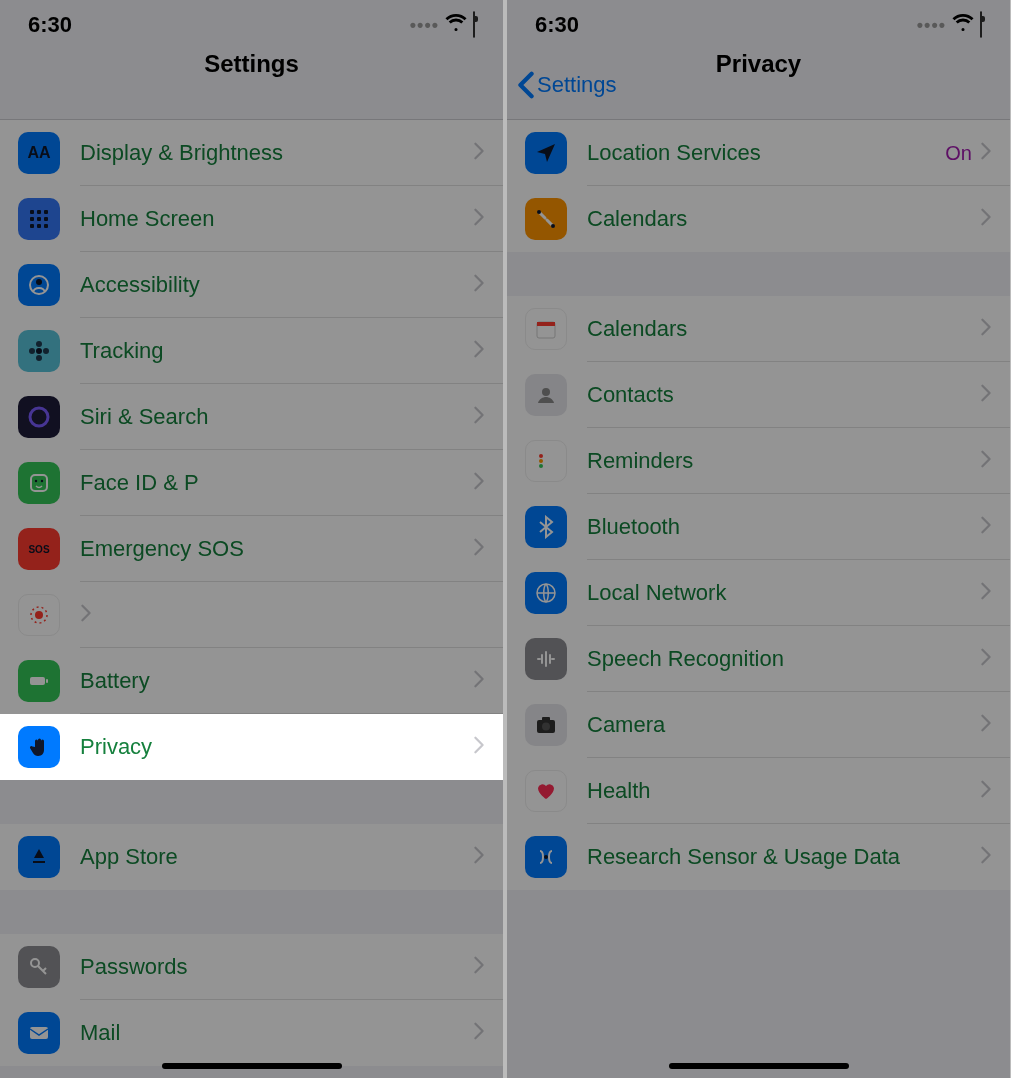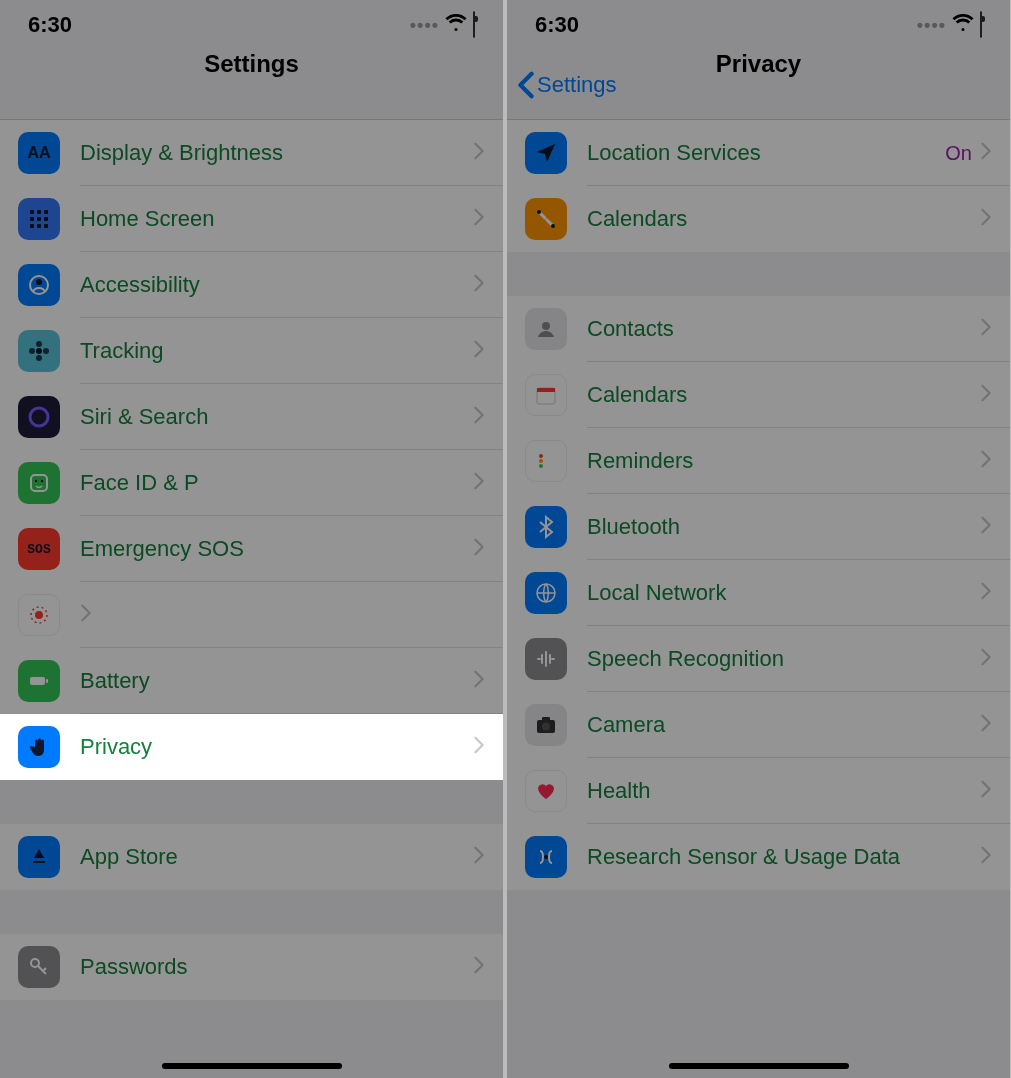--- a/index.html
+++ b/index.html
@@ -93,21 +93,21 @@
   .bg-purple { background:#1e1c3a; }
   .bg-green  { background:#34c759; }
   .bg-red    { background:#ff3b30; }
   .bg-white  { background:#fff; color:#333; border:1px solid #eee; }
   .bg-gray   { background:#8e8e93; }
   .bg-teal   { background:#59c3d9; }
   .bg-yellow { background:#ff9500; }
   .bg-lightgray { background:#e5e5ea; }
   
   .icon-text { font-size:16px; }
-  .icon-text.small { font-size:13px;font-family:Liberation Mono, monospace; }
+  .icon-text.small { font-size:10px; }
 </style>
 </head>
 <body>
 
 <div class="phone">
   <div class="dim-overlay"></div>
   <div class="statusbar">
     <span>6:30</span>
     <div class="status-right">
       <span class="dots">••••</span>
@@ -281,20 +281,32 @@
             <svg viewBox="0 0 24 24" fill="currentColor">
               <circle cx="8" cy="8" r="4" fill="none" stroke="white" stroke-width="2"></circle>
               <path d="M11 11l8 8M16 16l3-3" stroke="white" stroke-width="2"></path>
             </svg>
           </div>
           <span class="label">Passwords</span>
           <span class="chev"><svg viewBox="0 0 12 20" fill="none" stroke="#c7c7cc" stroke-width="2.5" stroke-linecap="round" stroke-linejoin="round">
               <polyline points="2,2 10,10 2,18"></polyline>
             </svg></span>
           <div class="sep"></div>
+        </div>
+        <div class="row">
+          <div class="icon bg-blue">
+            <svg viewBox="0 0 24 24" fill="currentColor">
+              <rect x="3" y="6" width="18" height="12" rx="2" fill="white"></rect>
+              <path d="M3 8l9 6 9-6" stroke="#007aff" stroke-width="1.5" fill="none"></path>
+            </svg>
+          </div>
+          <span class="label">Mail</span>
+          <span class="chev"><svg viewBox="0 0 12 20" fill="none" stroke="#c7c7cc" stroke-width="2.5" stroke-linecap="round" stroke-linejoin="round">
+              <polyline points="2,2 10,10 2,18"></polyline>
+            </svg></span>
         </div>
       </div>
     </div>
   <div class="home-indicator"></div>
 </div>
 
 <div class="phone">
   <div class="dim-overlay"></div>
   <div class="statusbar">
     <span>6:30</span>
@@ -342,40 +354,40 @@
           </div>
           <span class="label">Calendars</span>
           <span class="chev"><svg viewBox="0 0 12 20" fill="none" stroke="#c7c7cc" stroke-width="2.5" stroke-linecap="round" stroke-linejoin="round">
               <polyline points="2,2 10,10 2,18"></polyline>
             </svg></span>
         </div>
       </div>
       <div class="group-spacer"></div>
       <div class="list">
         <div class="row">
+          <div class="icon bg-white">
+            <svg viewBox="0 0 24 24" fill="currentColor">
+              <rect x="3" y="5" width="18" height="16" rx="2" fill="#fff" stroke="#ccc"></rect>
+              <rect x="3" y="5" width="18" height="4" fill="#ff3b30"></rect>
+            </svg>
+          </div>
+          <span class="label">Calendars</span>
+          <span class="chev"><svg viewBox="0 0 12 20" fill="none" stroke="#c7c7cc" stroke-width="2.5" stroke-linecap="round" stroke-linejoin="round">
+              <polyline points="2,2 10,10 2,18"></polyline>
+            </svg></span>
+          <div class="sep"></div>
+        </div>
+        <div class="row">
           <div class="icon bg-lightgray">
             <svg viewBox="0 0 24 24" fill="currentColor">
               <circle cx="12" cy="9" r="4" fill="#888"></circle>
               <path d="M4 20c1-4 5-6 8-6s7 2 8 6" fill="#888"></path>
             </svg>
           </div>
           <span class="label">Contacts</span>
-          <span class="chev"><svg viewBox="0 0 12 20" fill="none" stroke="#c7c7cc" stroke-width="2.5" stroke-linecap="round" stroke-linejoin="round">
-              <polyline points="2,2 10,10 2,18"></polyline>
-            </svg></span>
-          <div class="sep"></div>
-        </div>
-        <div class="row">
-          <div class="icon bg-white">
-            <svg viewBox="0 0 24 24" fill="currentColor">
-              <rect x="3" y="5" width="18" height="16" rx="2" fill="#fff" stroke="#ccc"></rect>
-              <rect x="3" y="5" width="18" height="4" fill="#ff3b30"></rect>
-            </svg>
-          </div>
-          <span class="label">Calendars</span>
           <span class="chev"><svg viewBox="0 0 12 20" fill="none" stroke="#c7c7cc" stroke-width="2.5" stroke-linecap="round" stroke-linejoin="round">
               <polyline points="2,2 10,10 2,18"></polyline>
             </svg></span>
           <div class="sep"></div>
         </div>
         <div class="row">
           <div class="icon bg-white">
             <svg viewBox="0 0 24 24" fill="currentColor">
               <circle cx="7" cy="7" r="2" fill="#ff3b30"></circle>
               <circle cx="7" cy="12" r="2" fill="#ff9500"></circle>

